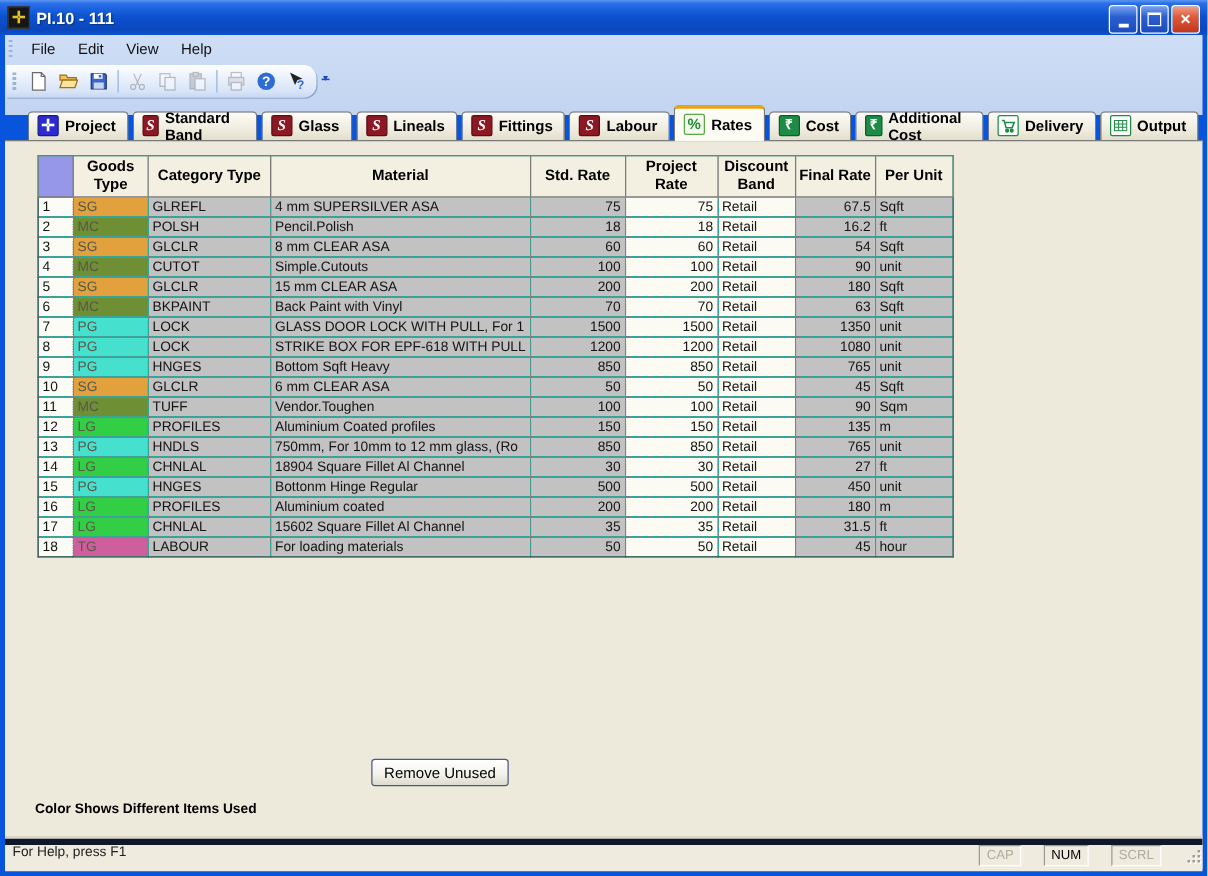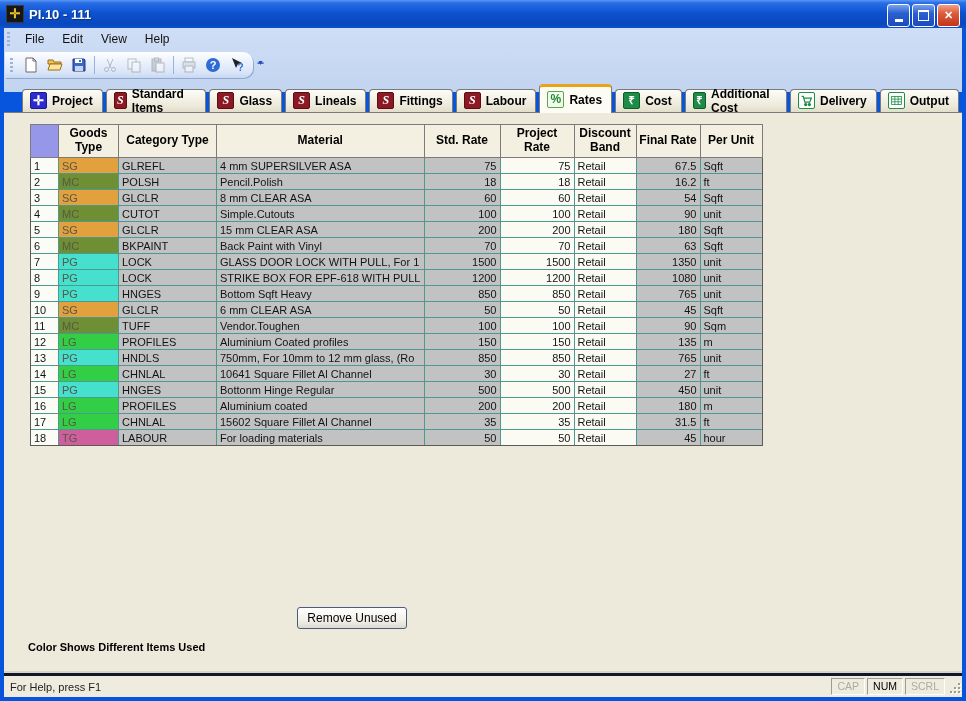--- a/index.html
+++ b/index.html
@@ -73,24 +73,24 @@
   .grid td.goods{color:#585848;}
 
   .xp-btn{position:absolute;height:22px;background:linear-gradient(180deg,#FFFFFF,#F2F1EA 60%,#DDDACE);
     border:1px solid #4A5A80;border-radius:3px;font-size:12px;color:#000;font-family:"Liberation Sans",sans-serif;cursor:pointer;}
   #btn-update{left:26px;top:494px;width:166px;}
   #btn-remove{left:293px;top:494px;width:110px;}
   .note{position:absolute;left:24px;top:528px;font-size:11px;font-weight:bold;color:#000;}
 
   
   .statusbar{position:absolute;left:4px;bottom:4px;width:958px;height:21px;background:#EFECDF;
-    border-top:3px solid #0f172a;box-shadow:0 -2px 0 #D8D5C8;display:flex;align-items:center;font-size:11px;color:#222;}
+    border-top:5px solid #0f172a;box-shadow:0 -2px 0 #D8D5C8;display:flex;align-items:flex-start;font-size:11px;color:#222;}
   .status-help{flex:1;padding-left:6px;}
   .status-pane{border:1px solid;border-color:#9D9C93 #FFFFFF #FFFFFF #9D9C93;height:15px;line-height:15px;
-    padding:0 5px;margin-right:2px;font-size:10.5px;color:#000;}
+    padding:0 5px;margin-right:18px;font-size:10.5px;color:#000;}
   .status-pane.dim{color:#AEAB9E;}
   .resize-grip{width:14px;height:15px;position:relative;margin-right:1px;}
   .resize-grip i{position:absolute;width:2px;height:2px;background:#9D9C93;box-shadow:1px 1px 0 #fff;}
 </style>
 </head>
 <body>
 
 <div class="window">
 
   <div class="titlebar">
@@ -189,21 +189,21 @@
           <span>▔</span>
         </div>
     </div>
     <div class="tabstrip" id="tabstrip">
         <div class="tab">
           <span class="tab-icon project-cross">✛</span>
           <span>Project</span>
         </div>
         <div class="tab">
           <span class="tab-icon maroon-s">S</span>
-          <span>Standard Items</span>
+          <span>Standard Band</span>
         </div>
         <div class="tab">
           <span class="tab-icon maroon-s">S</span>
           <span>Glass</span>
         </div>
         <div class="tab">
           <span class="tab-icon maroon-s">S</span>
           <span>Lineals</span>
         </div>
         <div class="tab">
@@ -415,21 +415,21 @@
             <td class="num">850</td>
             <td class="num white">850</td>
             <td class="white">Retail</td>
             <td class="num">765</td>
             <td>unit</td>
           </tr>
           <tr>
             <td class="rownum">14</td>
             <td class="goods" style="background: rgb(50, 206, 70);">LG</td>
             <td>CHNLAL</td>
-            <td>10641 Square Fillet Al Channel</td>
+            <td>18904 Square Fillet Al Channel</td>
             <td class="num">30</td>
             <td class="num white">30</td>
             <td class="white">Retail</td>
             <td class="num">27</td>
             <td>ft</td>
           </tr>
           <tr>
             <td class="rownum">15</td>
             <td class="goods" style="background: rgb(69, 224, 206);">PG</td>
             <td>HNGES</td>

